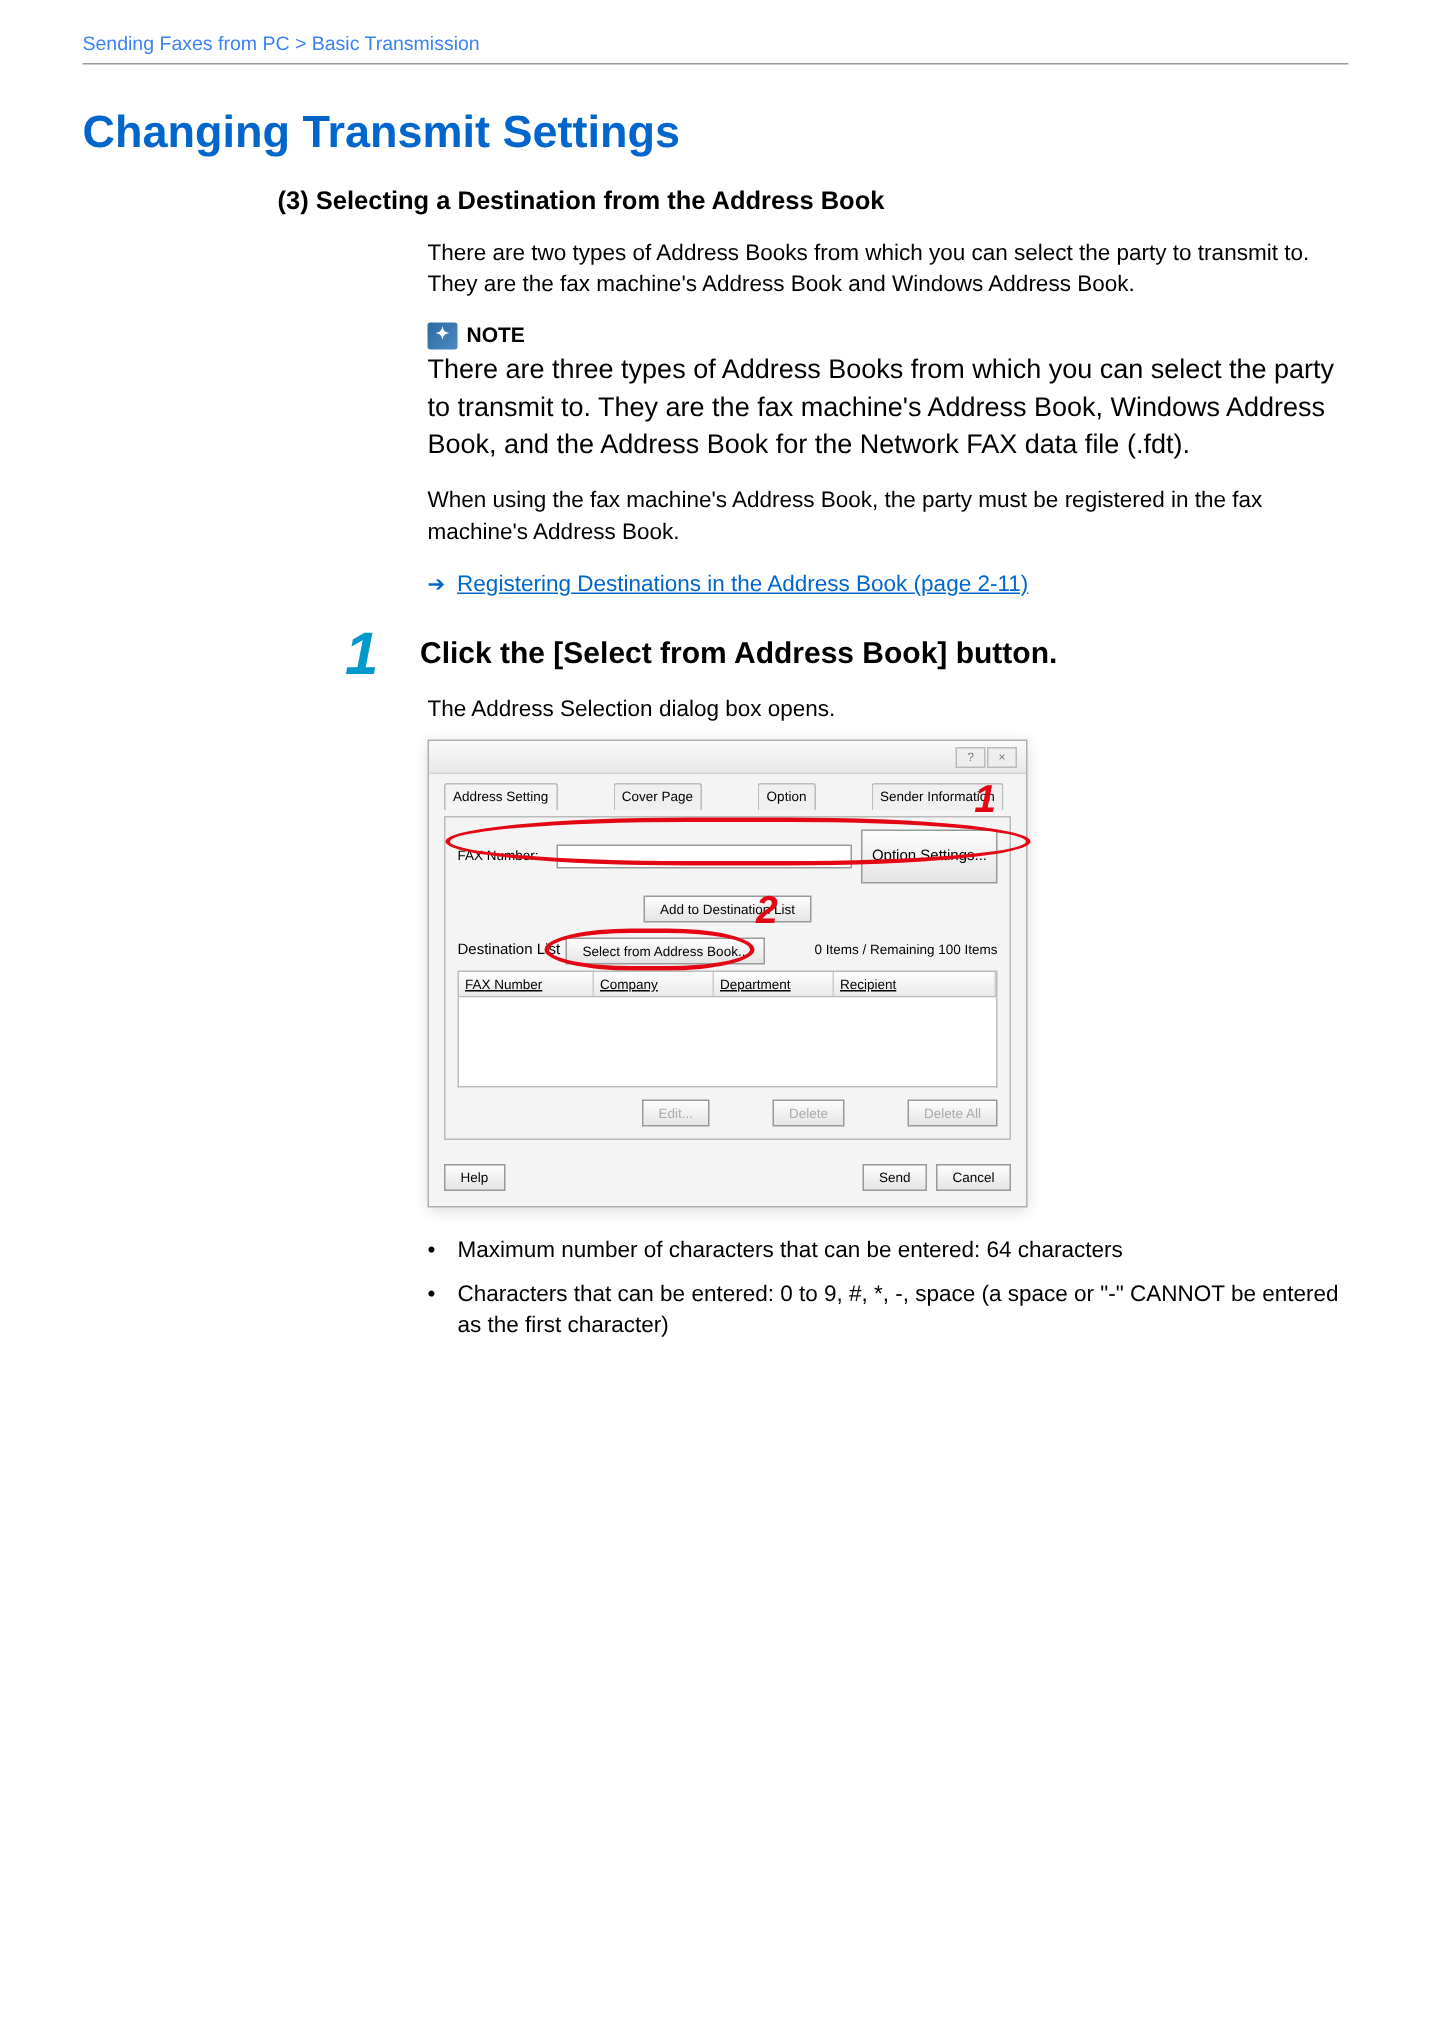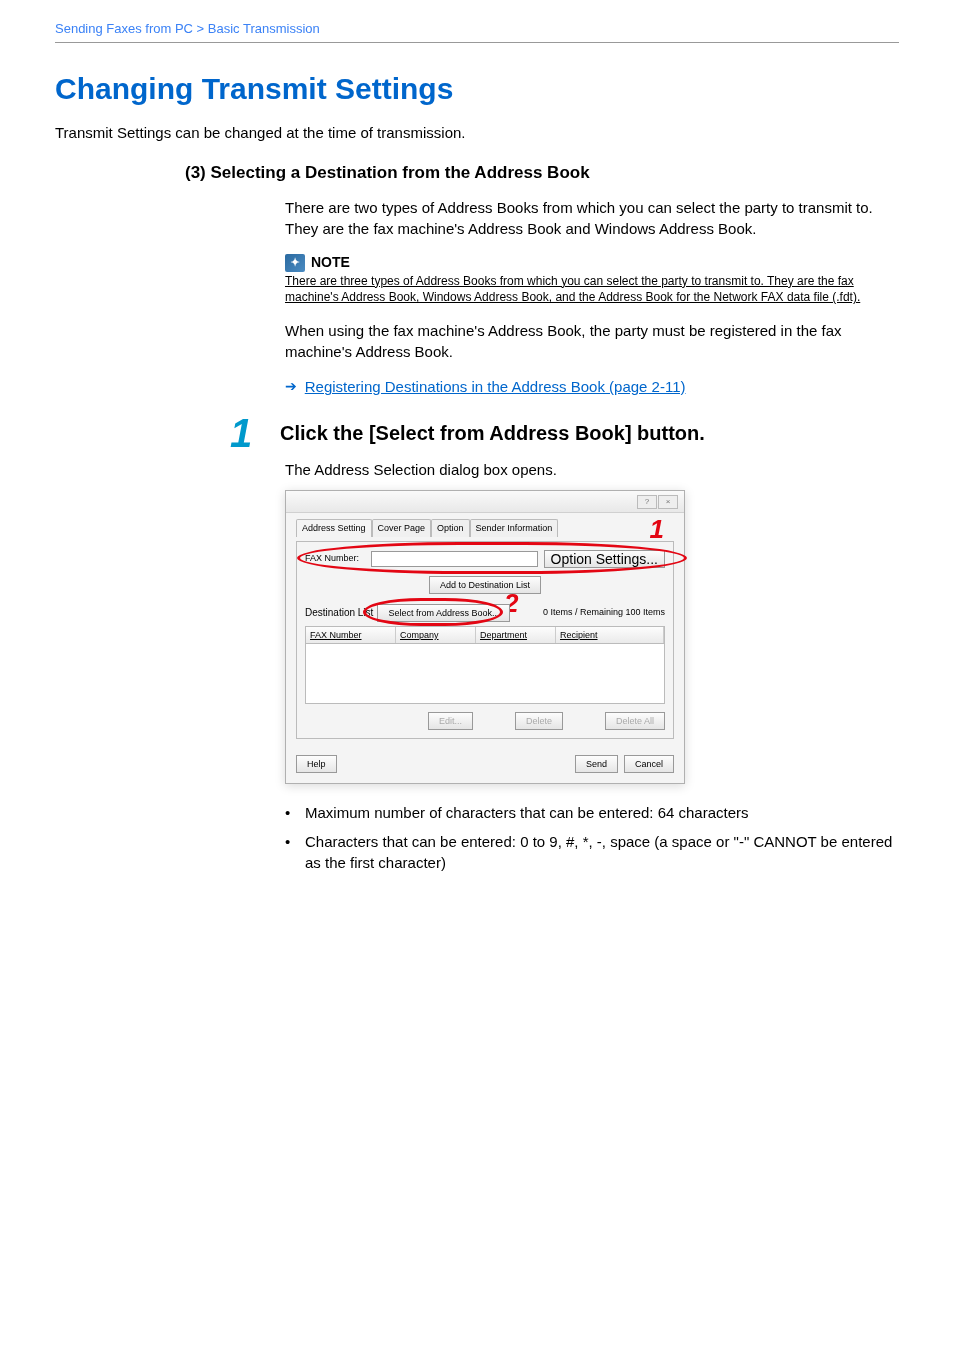--- a/index.html
+++ b/index.html
@@ -55,22 +55,21 @@
       font-size: 14px;
     }
     .note-icon {
       width: 20px; height: 18px;
       background: linear-gradient(135deg, #2b6aa0 0%, #4a8bc2 100%);
       border-radius: 2px;
       display: flex; align-items: center; justify-content: center;
       color: #fff; font-size: 11px;
     }
     .note-body {
-      font-size: 12px;
-      text-decoration: underline;
+      font-size: 18px;
     }
     .link-row {
       margin-left: 230px;
       margin-bottom: 16px;
       display: flex;
       align-items: center;
       gap: 8px;
     }
     .arrow-icon {
       color: #0066cc;
@@ -126,28 +125,28 @@
       padding: 3px 6px;
       display: flex;
       justify-content: space-between;
       align-items: center;
       border-bottom: 1px solid #d0d0d0;
       filter: blur(0.5px);
     }
     .dialog-winbtns { display: flex; gap: 1px; }
     .winbtn { width: 20px; height: 14px; border: 1px solid #bbb; background: #eee; font-size: 8px; display: flex; align-items:center; justify-content:center; color: #777;}
     .dialog-body { padding: 6px 10px 10px 10px; background: #f4f4f4; }
-    .tabs { display: flex; font-size: 9px; margin-bottom: 4px; }
+    .tabs { display: flex; font-size: 9px; margin-bottom: 4px; gap: 37px; }
     .tab { padding: 2px 5px; border: 1px solid #bbb; border-bottom: none; background: #f0f0f0; margin-right: 0px; border-radius: 2px 2px 0 0;}
     .tab.active { background: #f4f4f4; }
     .tabpanel { border: 1px solid #bbb; padding: 8px; background: #f4f4f4; }
     .faxrow { display: flex; align-items: center; gap: 6px; margin-bottom: 8px; position: relative;}
     .faxlabel { font-size: 9px; width: 60px; }
     .faxinput { flex: 1; height: 16px; border: 1px solid #999; background: #fff; }
-    .optbtn { font-size: 14px; height: 18px; padding: 0 6px; border: 1px solid #999; background: linear-gradient(#fdfdfd,#e5e5e5); }
+    .optbtn { font-size: 10px; height: 36px; padding: 0 6px; border: 1px solid #999; background: linear-gradient(#fdfdfd,#e5e5e5); }
     .red-oval {
       position: absolute;
       border: 3px solid #e30613;
       border-radius: 50% / 60%;
       pointer-events: none;
     }
     .oval1 { left: -8px; top: -8px; width: 390px; height: 32px; }
     .centerbtn { display: flex; justify-content: center; margin-bottom: 10px; }
     .dlgbtn { font-size: 9px; height: 18px; padding: 0 10px; border: 1px solid #999; background: linear-gradient(#fdfdfd,#e5e5e5); }
     .destrow { display: flex; align-items: center; gap: 4px; margin-bottom: 4px; position: relative;}
@@ -190,21 +189,20 @@
     }
   </style>
 </head>
 <body>
 
 <div class="page">
   <div class="breadcrumb">Sending Faxes from PC &gt; Basic Transmission</div>
 
   <h1 class="title">Changing Transmit Settings</h1>
 
-  <p class="intro">Transmit Settings can be changed at the time of transmission.</p>
 
   <h2 class="subhead">(3) Selecting a Destination from the Address Book</h2>
 
   <p class="body-block">There are two types of Address Books from which you can select the party to transmit to. They are the fax machine's Address Book and Windows Address Book.</p>
 
   <div class="note-box">
     <div class="note-header">
       <span class="note-icon">✦</span>
       <span>NOTE</span>
     </div>

